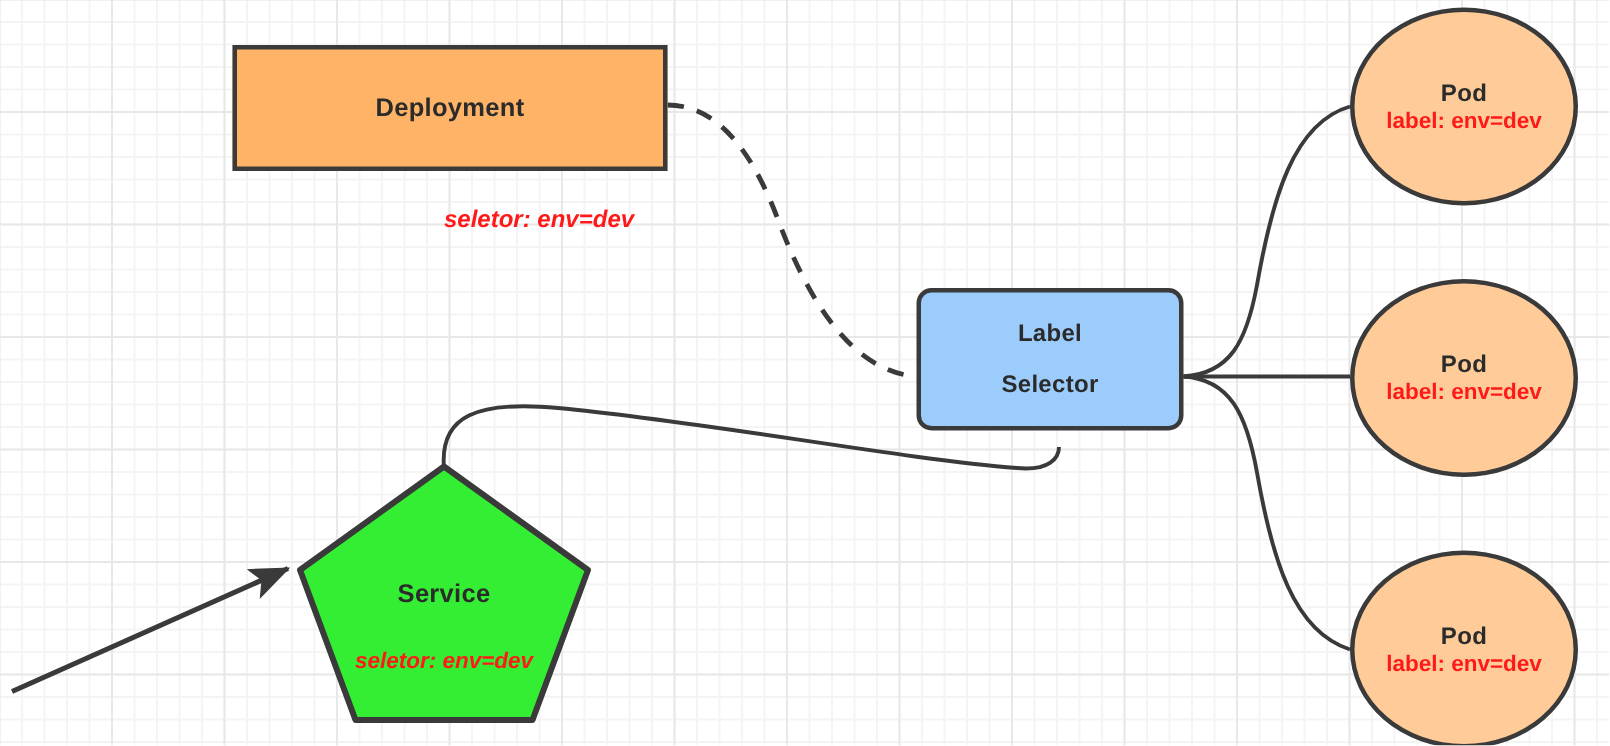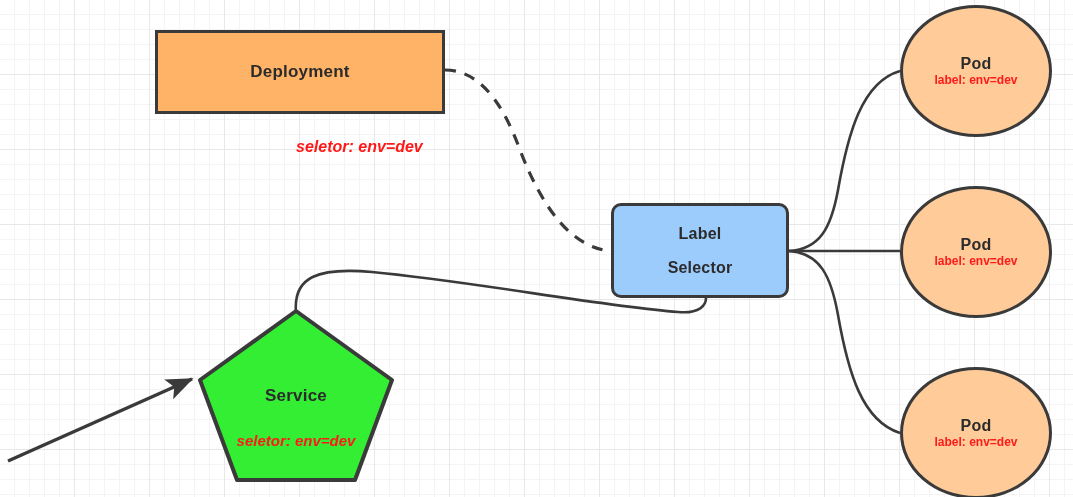--- a/index.html
+++ b/index.html
@@ -62,41 +62,41 @@
     width: 290px;
     height: 84px;
     background: #ffb366;
     border: 3px solid #3a3a3a;
   }
   #deployment .node-title { font-size: 17px; }
 
   
   #label-selector {
     left: 611px;
-    top: 203px;
+    top: 192px;
     width: 178px;
     height: 95px;
     background: #9cccfc;
     border: 3px solid #3a3a3a;
     border-radius: 10px;
     gap: 16px;
   }
   #label-selector .node-title { font-size: 16px; }
 
   
   .pod {
     width: 152px;
     height: 132px;
     background: #ffcc99;
     border: 3px solid #3a3a3a;
     border-radius: 50%;
     gap: 0;
   }
   .pod .node-title { font-size: 16px; }
-  .pod .node-sub { font-size: 12px; }
+  .pod .node-sub { font-size: 15px; }
   #pod-1 { left: 900px; top: 5px; }
   #pod-2 { left: 900px; top: 186px; }
   #pod-3 { left: 900px; top: 367px; }
 
   
   #service {
     left: 197px;
     top: 308px;
     width: 198px;
     height: 177px;

